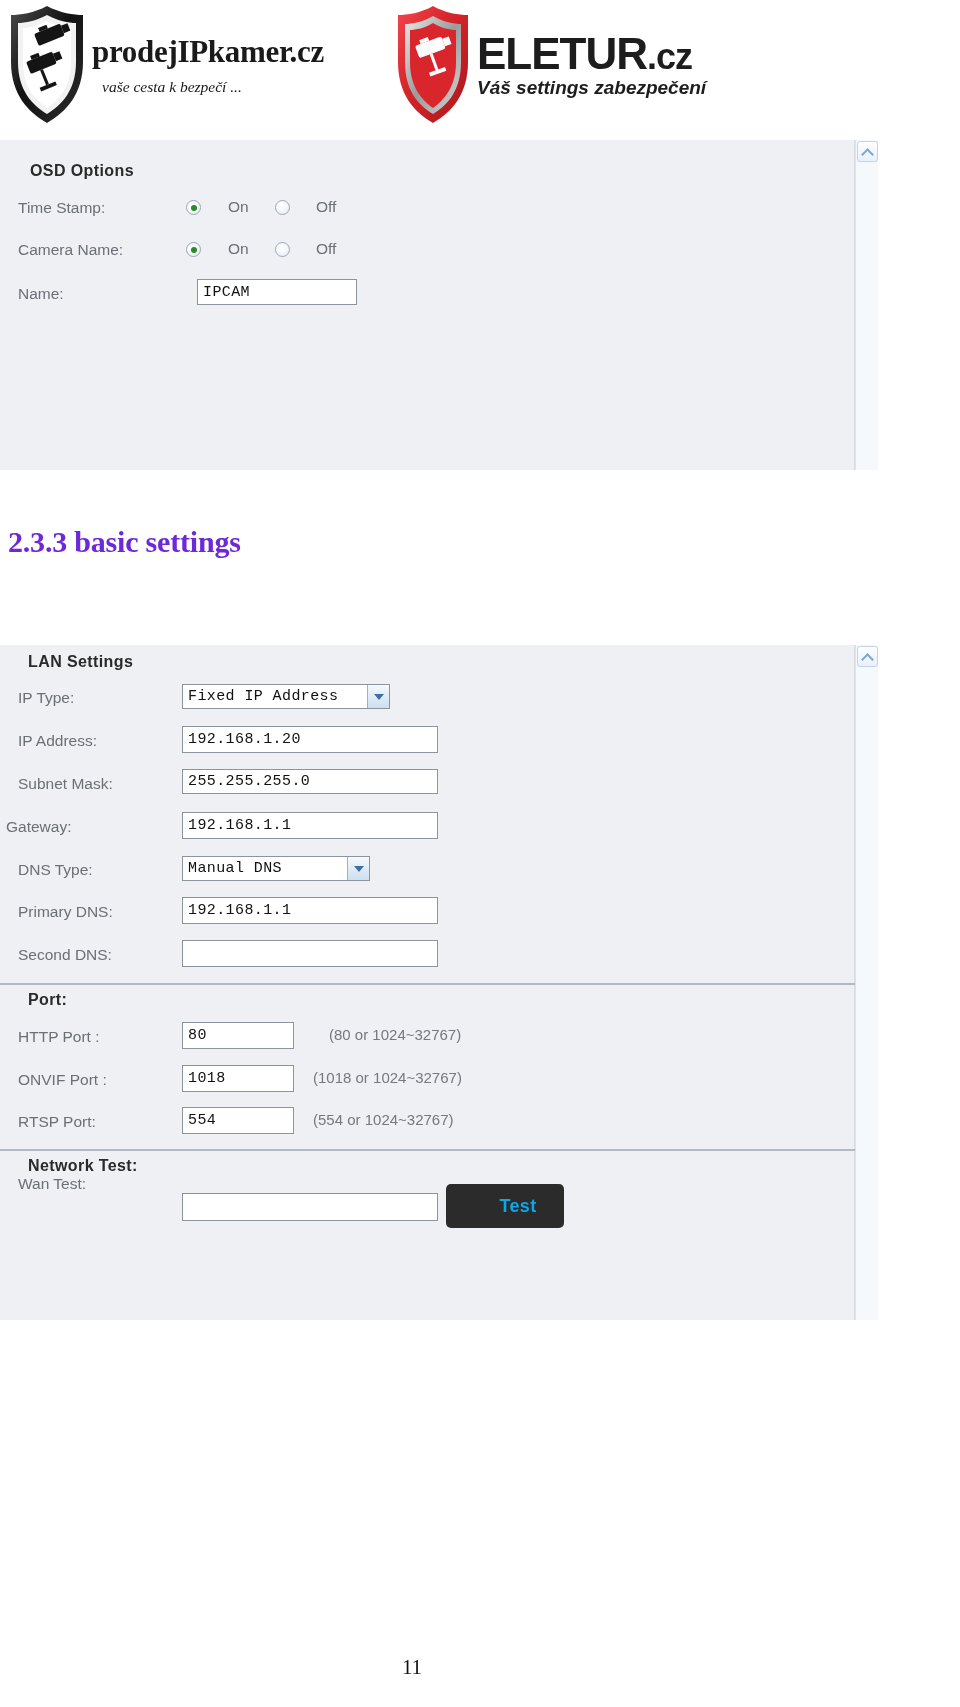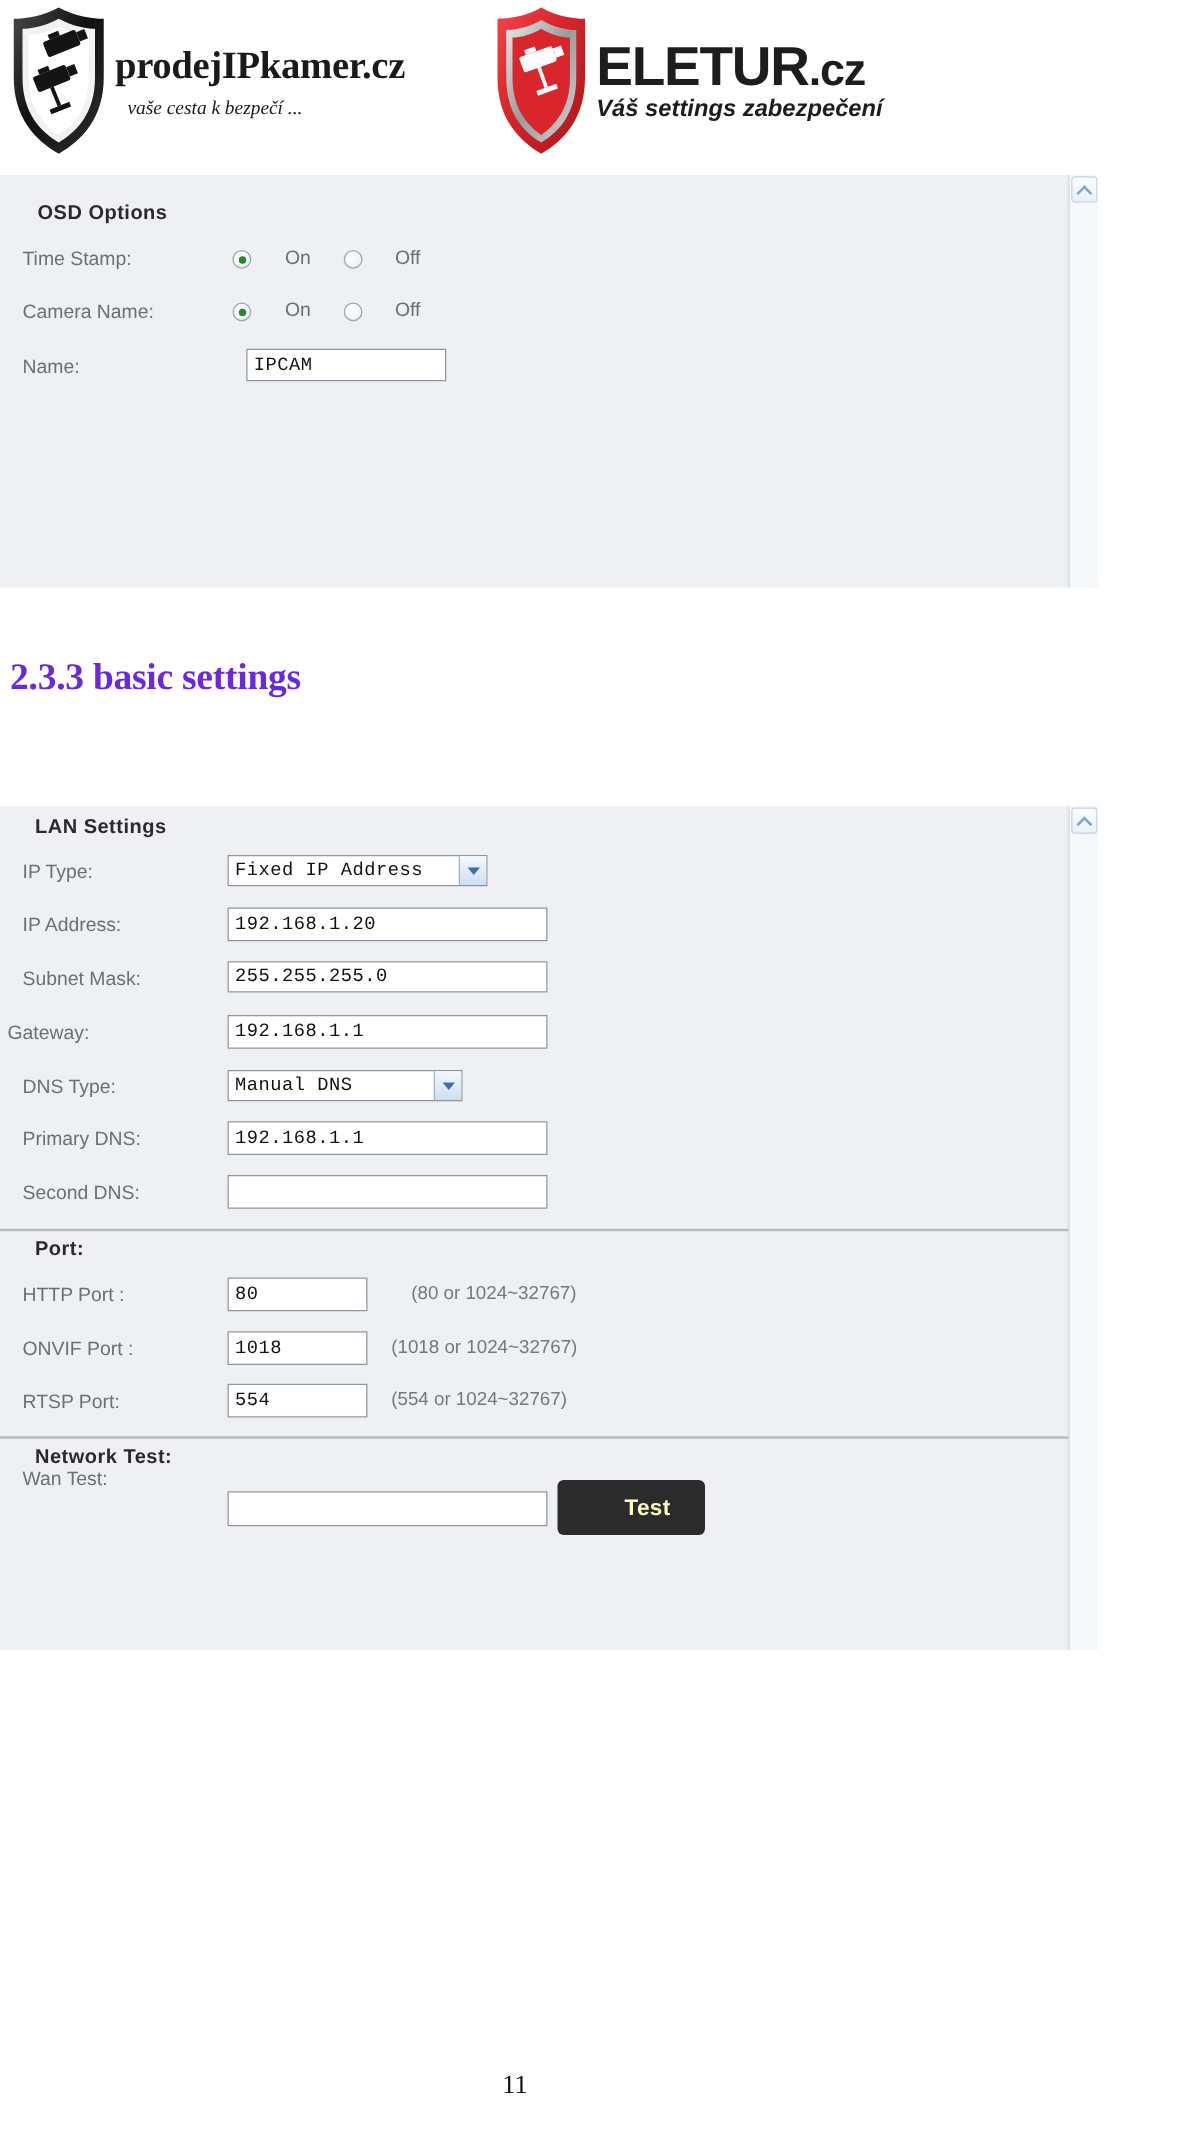--- a/index.html
+++ b/index.html
@@ -186,21 +186,21 @@
     position:absolute;
     height:2px;
     background:#9fa8b4;
     opacity:0.75;
   }
 
   .btn-test {
     position:absolute;
     background:#2b2b2b;
     border-radius:5px;
-    color:#fef9c3;
+    color:#0ea5e9;
     font-family:"Liberation Sans", sans-serif;
     font-weight:bold;
     font-size:18px;
     display:flex; align-items:center; justify-content:center;
     letter-spacing:0.3px;
     padding-left:26px;
   }
 
   
   .doc-heading {

